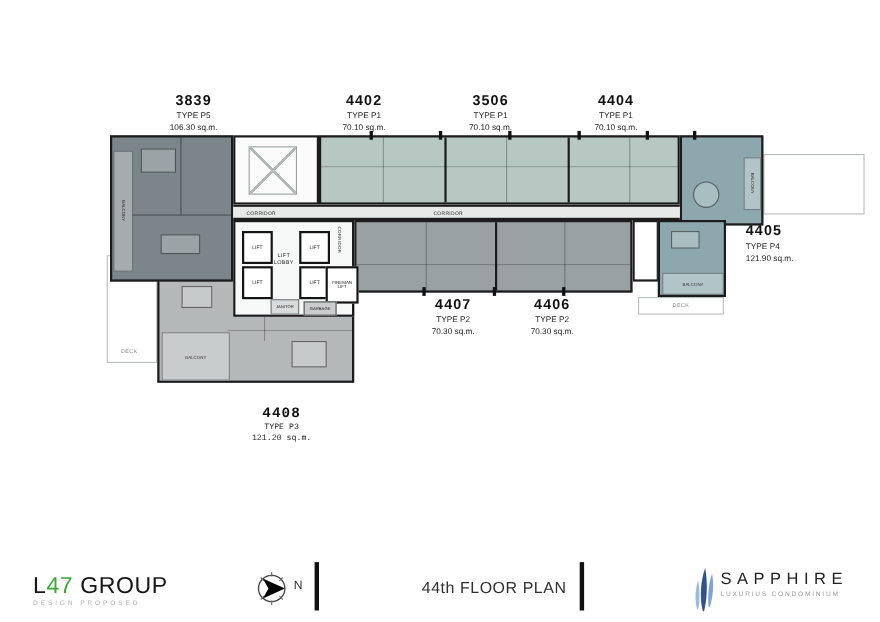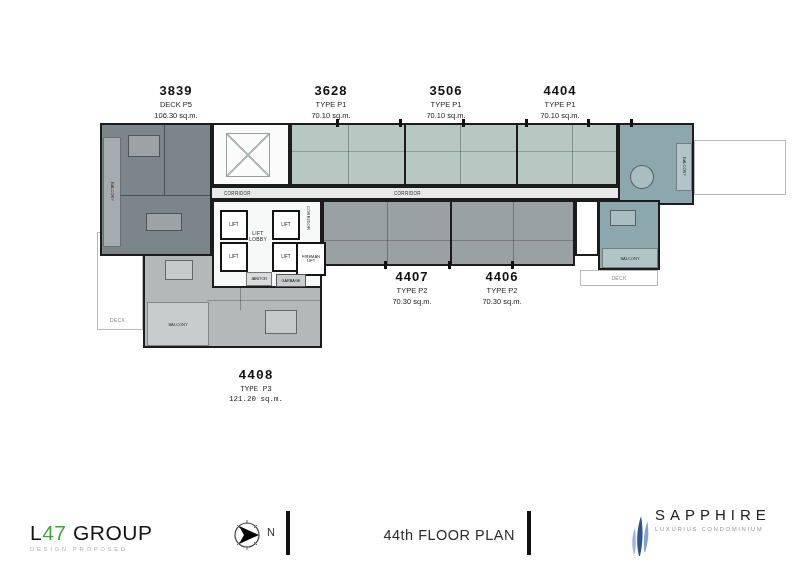--- a/index.html
+++ b/index.html
@@ -24,21 +24,21 @@
   .balcony-strip{position:absolute;background:rgba(255,255,255,.32);border:1px solid rgba(0,0,0,.35);display:flex;align-items:center;justify-content:center;font-size:4px;color:#333;}
   .furn{position:absolute;border:1px solid rgba(20,20,20,.55);background:rgba(255,255,255,.25);}
   
   .f-l65{position:absolute;left:30px;top:521px;}
   .f-l65 .row1{font-size:21px;font-weight:500;color:#151515;letter-spacing:.5px;}
   .f-l65 .g65{color:#3aaa35;}
   .f-l65 .row2{font-size:6px;letter-spacing:2.6px;color:#b3b3b3;margin-top:1px;}
   .f-bar{position:absolute;width:4px;height:44px;background:#111;top:511px;}
   .f-title{position:absolute;left:300px;top:527px;width:215px;text-align:right;font-size:14.5px;color:#2f2f2f;letter-spacing:.5px;font-weight:400;}
   .f-north{position:absolute;left:267px;top:526px;font-size:11px;color:#333;}
-  .f-sapphire-text{position:absolute;left:655px;top:506px;}
+  .f-sapphire-text{position:absolute;left:655px;top:518px;}
   .f-sapphire-text .name{font-size:15px;letter-spacing:5px;color:#222;}
   .f-sapphire-text .tag{font-size:6px;letter-spacing:1.6px;color:#999;margin-top:3px;}
 </style>
 </head>
 <body>
 
 <div id="canvas">
 
   <div class="blk outline" style="left:97px;top:232px;width:46px;height:98px;">
     <div class="roomlabel" style="left:12px;bottom:6px;color:#8a8a8a;">DECK</div>
@@ -140,37 +140,42 @@
   <div class="tick" style="left:462px;top:119px;"></div>
   <div class="tick" style="left:525px;top:119px;"></div>
   <div class="tick" style="left:587px;top:119px;"></div>
   <div class="tick" style="left:630px;top:119px;"></div>
   <div class="tick" style="left:384px;top:261px;"></div>
   <div class="tick" style="left:448px;top:261px;"></div>
   <div class="tick" style="left:511px;top:261px;"></div>
 
   <div class="unit-label" style="left:136px;top:83px;width:80px;">
     <div class="num">3839</div>
-    <div class="typ">DECK P5</div>
+    <div class="typ">TYPE P5</div>
     <div class="area">106.30 sq.m.</div>
   </div>
   <div class="unit-label" style="left:291px;top:83px;width:80px;">
-    <div class="num">3628</div>
+    <div class="num">4402</div>
     <div class="typ">TYPE P1</div>
     <div class="area">70.10 sq.m.</div>
   </div>
   <div class="unit-label" style="left:406px;top:83px;width:80px;">
     <div class="num">3506</div>
     <div class="typ">TYPE P1</div>
     <div class="area">70.10 sq.m.</div>
   </div>
   <div class="unit-label" style="left:520px;top:83px;width:80px;">
     <div class="num">4404</div>
     <div class="typ">TYPE P1</div>
     <div class="area">70.10 sq.m.</div>
+  </div>
+  <div class="unit-label" style="left:678px;top:202px;width:90px;text-align:left;">
+    <div class="num">4405</div>
+    <div class="typ">TYPE P4</div>
+    <div class="area">121.90 sq.m.</div>
   </div>
   <div class="unit-label" style="left:462px;top:269px;width:80px;">
     <div class="num">4406</div>
     <div class="typ">TYPE P2</div>
     <div class="area">70.30 sq.m.</div>
   </div>
   <div class="unit-label" style="left:372px;top:269px;width:80px;">
     <div class="num">4407</div>
     <div class="typ">TYPE P2</div>
     <div class="area">70.30 sq.m.</div>

